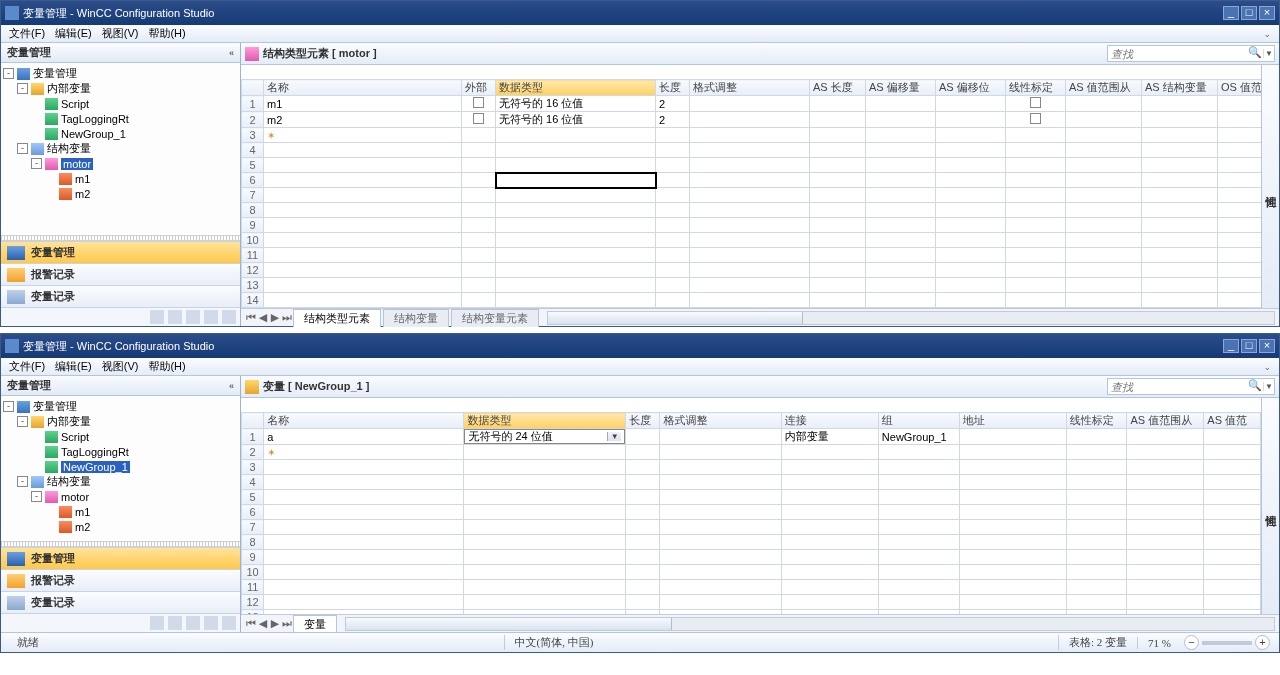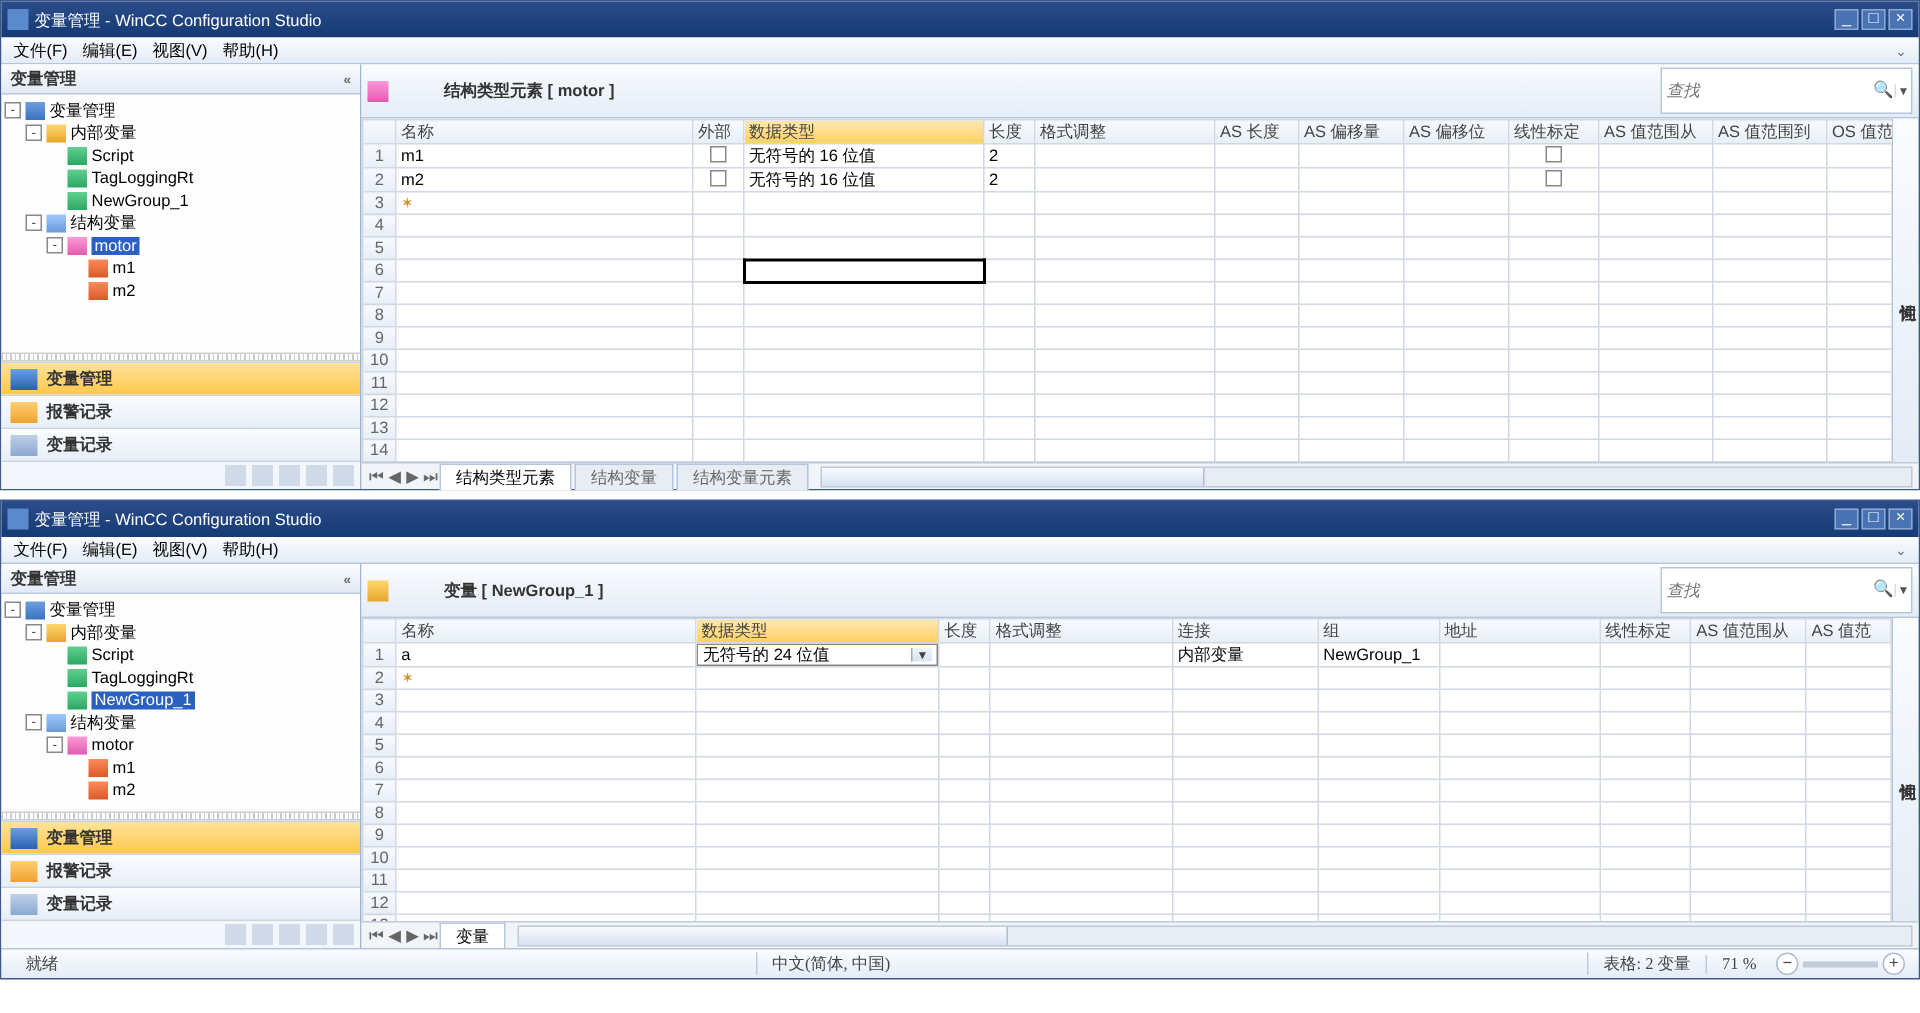--- a/index.html
+++ b/index.html
@@ -31,29 +31,29 @@
 .outlook { }
 .ol-item { display: flex; align-items: center; padding: 3px 6px; border-top: 1px solid #c8d4e4; background: linear-gradient(#fafcff,#e8eef7); font-weight: bold; color: #333; }
 .ol-item.active { background: linear-gradient(#ffe39a,#ffc84a); }
 .ol-item .oicon { width: 18px; height: 14px; margin-right: 6px; }
 .ic-vb { background: linear-gradient(#6aa0e0,#2a60b0); }
 .ic-al { background: linear-gradient(#ffd070,#f0a030); }
 .ic-tg { background: linear-gradient(#c0d0e8,#8aa8d0); }
 .icon-strip { display: flex; justify-content: flex-end; padding: 2px 4px; gap: 4px; border-top: 1px solid #c8d4e4; background: #f3f6fb; }
 .icon-strip .ist { width: 14px; height: 14px; background: #d0dae8; }
 .mainpane { flex: 1; display: flex; flex-direction: column; min-width: 0; }
-.main-header { display: flex; align-items: center; background: linear-gradient(#fafcff,#e4ecf7); border-bottom: 1px solid #b5c5db; padding: 2px 4px; font-weight: bold; color: #333; gap: 33px; }
+.main-header { display: flex; align-items: center; background: linear-gradient(#fafcff,#e4ecf7); border-bottom: 1px solid #b5c5db; padding: 2px 4px; font-weight: bold; color: #333; }
 .main-header .hicon { width: 14px; height: 14px; margin-right: 4px; }
-.search { margin-left: auto; display: flex; align-items: center; border: 1px solid #b5c5db; background: #fff; height: 31px; }
+.search { margin-left: auto; display: flex; align-items: center; border: 1px solid #b5c5db; background: #fff; height: 17px; }
 .search input { border: none; width: 140px; padding: 0 3px; font-style: italic; color: #999; outline: none; height: 15px; }
 .search .sicon { width: 15px; height: 15px; text-align: center; color: #2a60b0; }
 .search .sdrop { width: 11px; text-align: center; color: #555; font-size: 8px; border-left: 1px solid #ddd; }
 .grid-wrap { flex: 1; overflow: hidden; display: flex; }
 .grid { flex: 1; overflow: auto; }
-.grid table { border-collapse: collapse; width: 100%; table-layout: fixed; }
+.grid table { border-collapse: collapse; width: 100%; table-layout: fixed; margin-top: 14px; }
 .grid th, .grid td { border: 1px solid #d0d8e4; height: 15px; padding: 0 3px; text-align: left; white-space: nowrap; overflow: hidden; }
 .grid th { background: linear-gradient(#f7faff,#e8eef7); color: #444; font-weight: normal; }
 .grid th.active { background: linear-gradient(#ffe8b0,#ffd060); }
 .grid .rowhdr { background: linear-gradient(#f7faff,#e8eef7); text-align: center; width: 22px; color: #666; }
 .grid .chk { width: 11px; height: 11px; border: 1px solid #888; display: inline-block; background: #fff; margin: 0 auto; }
 .cell-sel { border: 2px solid #000 !important; }
 .side-tab { width: 18px; background: linear-gradient(#fafcff,#e4ecf7); border-left: 1px solid #b5c5db; writing-mode: vertical-rl; text-align: center; padding: 6px 1px; font-weight: bold; color: #333; }
 .tab-strip { display: flex; align-items: center; background: #f1f4f9; border-top: 1px solid #c0cad8; height: 18px; padding: 0 4px; }
 .tab-strip .navbtn { width: 12px; text-align: center; color: #666; }
 .tab-strip .tab { padding: 1px 10px; border: 1px solid #b5c5db; border-bottom: none; background: #fff; margin-right: 2px; }
@@ -196,21 +196,21 @@
               <th>名称</th>
               <th>外部</th>
               <th class="active">数据类型</th>
               <th>长度</th>
               <th>格式调整</th>
               <th>AS 长度</th>
               <th>AS 偏移量</th>
               <th>AS 偏移位</th>
               <th>线性标定</th>
               <th>AS 值范围从</th>
-              <th>AS 值范围到</th>
+              <th>AS 结构变量</th>
               <th>OS 值范</th>
             </tr>
             <tr>
                   <td class="rowhdr">1</td>
                   <td>m1</td>
                   <td style="text-align:center"><span class="chk"></span></td>
                   <td>无符号的 16 位值</td>
                   <td>2</td>
                   <td></td>
                   <td></td>

